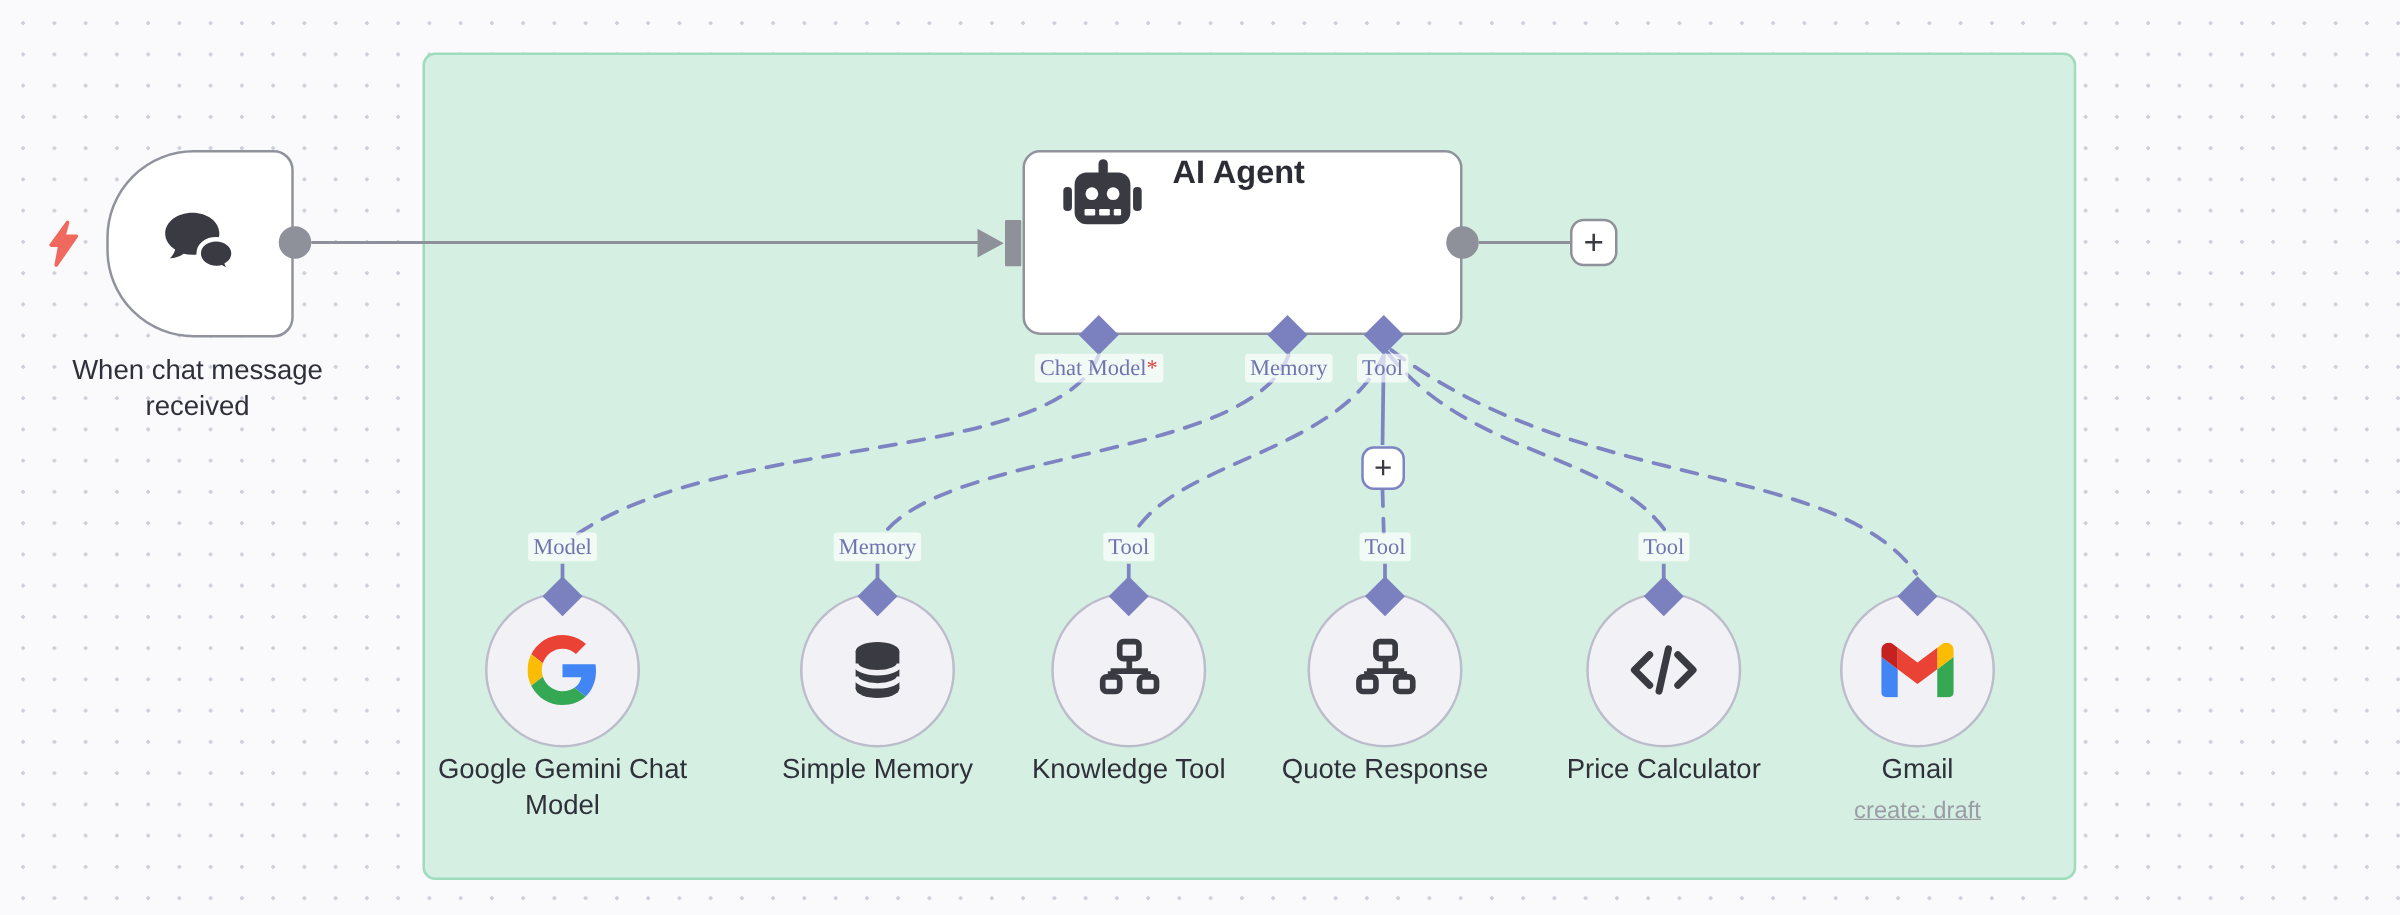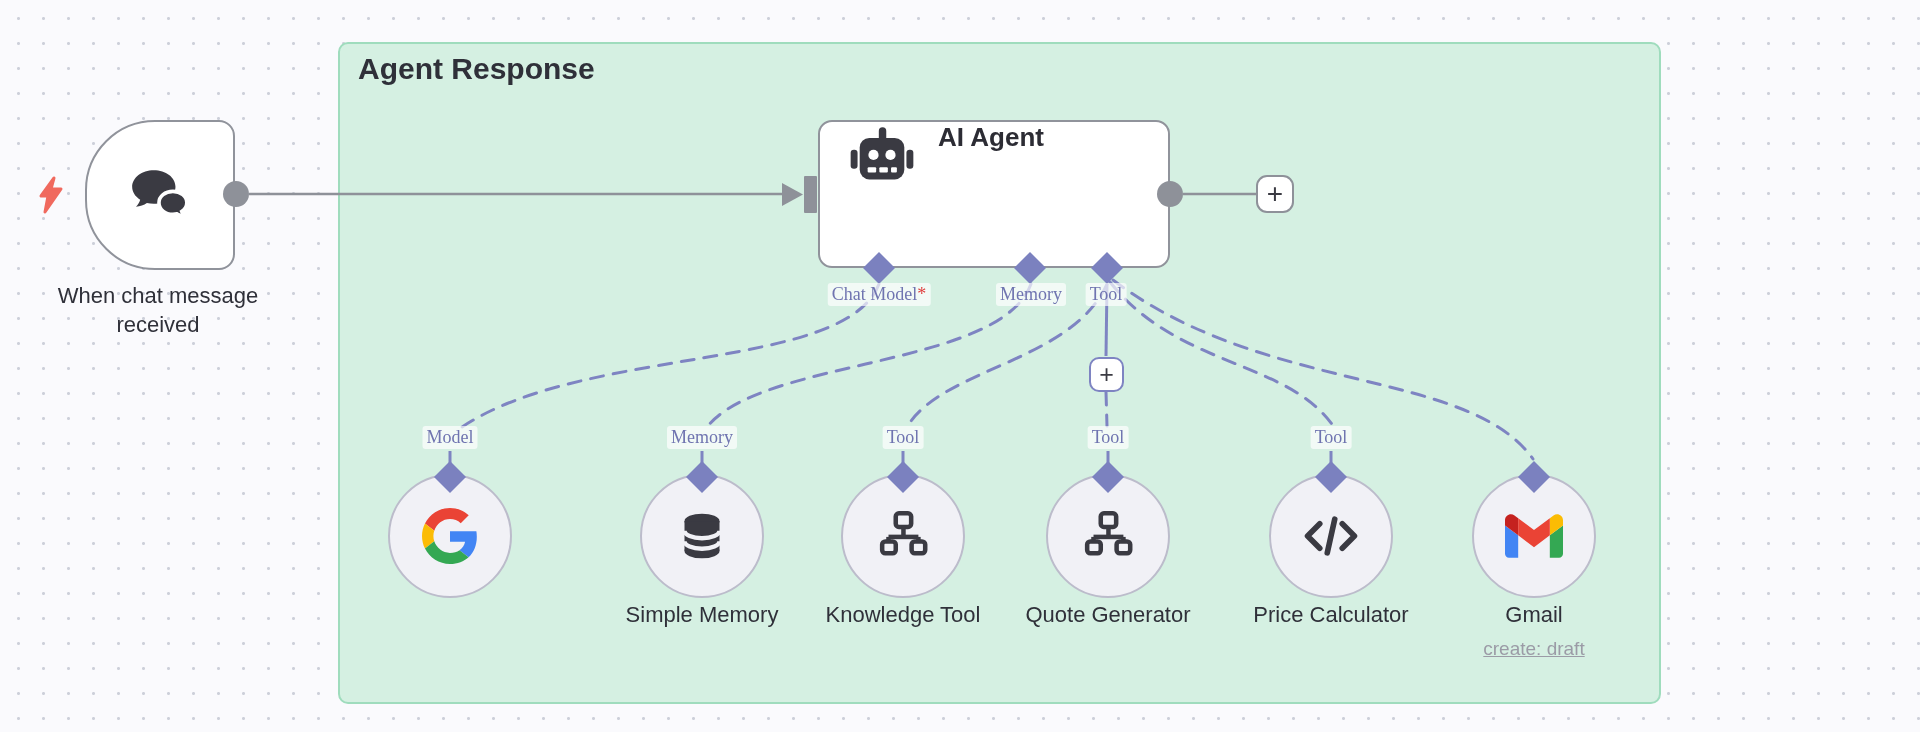--- a/index.html
+++ b/index.html
@@ -35,21 +35,20 @@
   .plus-a{left:1256px;top:175px;width:38px;height:38px;border:2.5px solid #8e9199;border-radius:11px;font-size:28px;}
   .plus-b{left:1089px;top:357px;width:35px;height:35px;border:2.5px solid #7e84c2;border-radius:10px;font-size:25px;}
   .icon{display:block;}
 </style>
 </head>
 <body>
 
 <div class="canvas">
 
   <div class="group-panel"></div>
-  <div class="group-title">Agent Response</div>
 
   <svg class="wires" width="1920" height="732" viewBox="0 0 1920 732">
 
     <path d="M249 194 L784 194" stroke="#8e9199" stroke-width="2.5" fill="none"></path>
 
     <path d="M1183 194 L1256 194" stroke="#8e9199" stroke-width="2.5" fill="none"></path>
 
     <g stroke="#7e84c2" stroke-width="3" fill="none" stroke-dasharray="13 10" stroke-linecap="round">
       <path d="M879 284 C845 372 585 345 462 427"></path>
       <path d="M1031 284 C1000 368 762 358 707 427"></path>
@@ -183,20 +182,21 @@
   <div class="circle-node" style="left:1472px;top:474px;">
     <svg class="icon" width="58" height="44" viewBox="0 0 48 36">
       <path fill="#4285F4" d="M3.27 36h7.64V17.45L0 9.27V32.73C0 34.54 1.46 36 3.27 36z"></path>
       <path fill="#34A853" d="M37.09 36h7.64c1.81 0 3.27-1.46 3.27-3.27V9.27l-10.91 8.18V36z"></path>
       <path fill="#FBBC04" d="M37.09 3.27v14.18L48 9.27V4.91c0-4.05-4.62-6.36-7.85-3.93l-3.06 2.29z"></path>
       <path fill="#C5221F" d="M0 4.91v4.36l10.91 8.18V3.27L7.85.98C4.62-1.45 0 .86 0 4.91z"></path>
       <path fill="#EA4335" d="M10.91 17.45V3.27L24 13.09 37.09 3.27v14.18L24 27.27 10.91 17.45z"></path>
     </svg>
   </div>
 
+  <div class="node-label sub-label" style="left:320px;width:260px;">Google Gemini Chat Model</div>
   <div class="node-label sub-label" style="left:773px;width:260px;white-space:nowrap;">Knowledge Tool</div>
   <div class="node-label sub-label" style="left:572px;width:260px;">Simple Memory</div>
-  <div class="node-label sub-label" style="left:968px;width:280px;white-space:nowrap;">Quote Generator</div>
+  <div class="node-label sub-label" style="left:968px;width:280px;white-space:nowrap;">Quote Response</div>
   <div class="node-label sub-label" style="left:1191px;width:280px;white-space:nowrap;">Price Calculator</div>
   <div class="node-label sub-label" style="left:1434px;width:200px;white-space:nowrap;">Gmail</div>
   <div class="sub-subtitle" style="left:1434px;top:638px;width:200px;text-decoration:underline;">create: draft</div>
 
 </div>
 
 </body></html>

